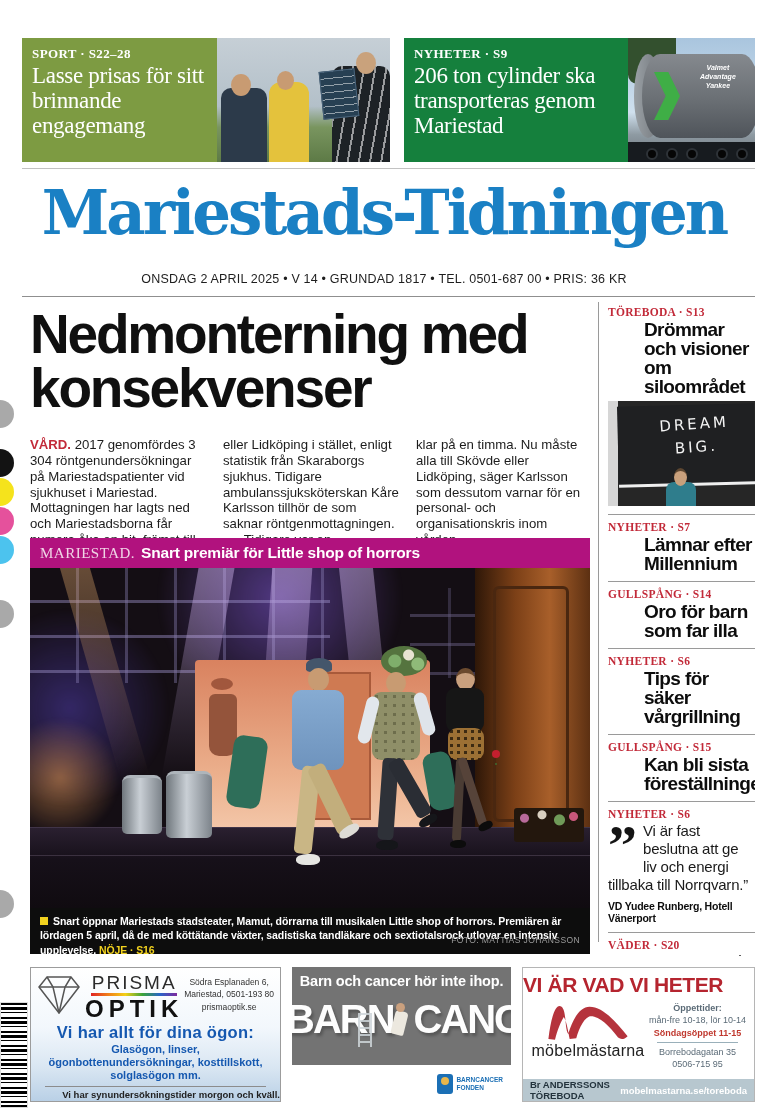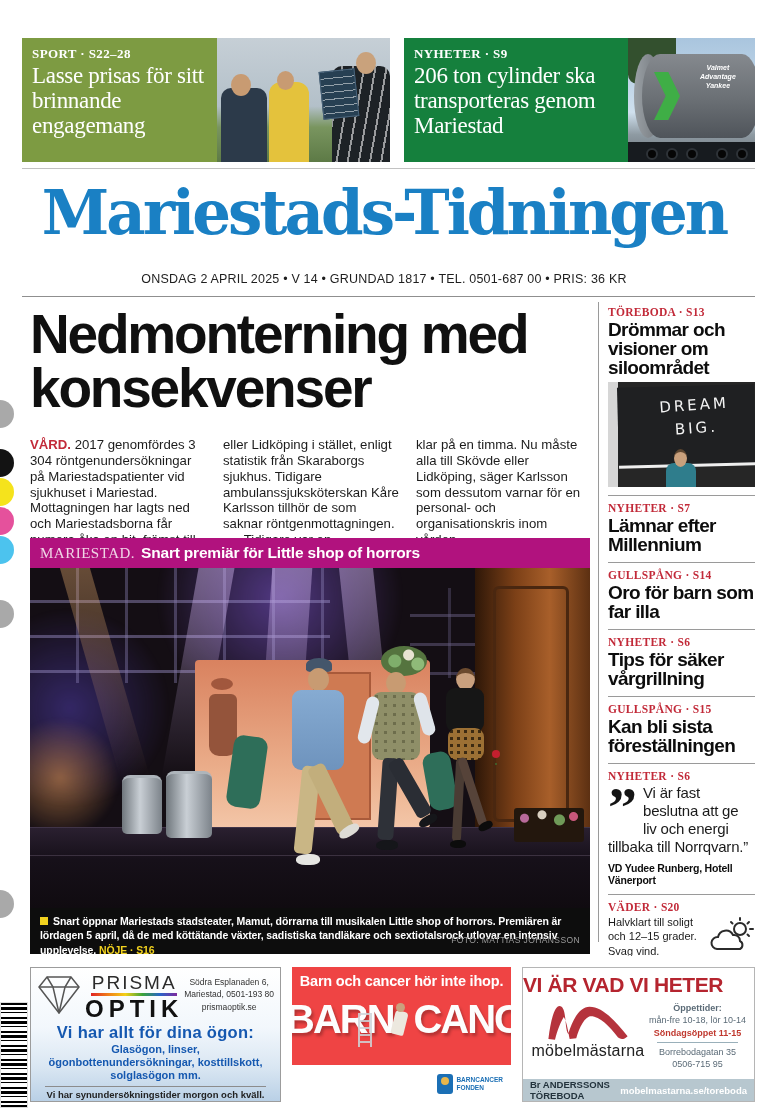--- a/index.html
+++ b/index.html
@@ -54,21 +54,21 @@
   .lead-col{flex:1;font-size:13.2px;line-height:1.2;color:#1c1c1c;}
   .kicker-red{color:#c22a39;font-weight:bold;}
   .pageref-red{color:#c22a39;font-weight:bold;}
   
   .vrule{position:absolute;left:598px;top:302px;width:1px;height:640px;background:#9a9a9a;}
   
   .sidebar{position:absolute;left:608px;top:300px;width:147px;height:656px;overflow:hidden;}
   .sb-item{padding:6px 0 8px;}
   .sb-item + .sb-item{border-top:1px solid #9a9a9a;}
   .sb-kicker{font-family:"Liberation Serif",serif;font-weight:bold;font-size:11.5px;color:#c22a39;letter-spacing:.3px;margin-bottom:2px;}
-  .sb-head{font-weight:bold;font-size:19px;line-height:1.0;letter-spacing:-.6px;color:#0d0d0d;}
+  .sb-head{font-weight:bold;font-size:19px;line-height:1.0;letter-spacing:-.6px;color:#0d0d0d;margin-left:36px;}
   .sb-photo{position:relative;margin-top:5px;width:147px;height:105px;background:#262626;overflow:hidden;}
   .db-wallstrip{position:absolute;left:0;top:0;width:10px;height:100%;background:#d6d6d6;}
   .db-board{position:absolute;left:10px;top:4px;width:137px;height:78px;background:#1f2022;transform:rotate(-1.5deg);border-bottom:3px solid #efefef;}
   .db-text{position:absolute;left:52px;top:12px;color:#f3f3f3;font-family:"DejaVu Sans",sans-serif;
            font-size:15px;line-height:1.5;letter-spacing:3px;transform:rotate(-4deg);}
   .db-person-body{position:absolute;left:58px;bottom:0;width:30px;height:24px;background:#2f7d8c;border-radius:8px 8px 0 0;}
   .db-person-head{position:absolute;left:66px;bottom:20px;width:13px;height:15px;background:#c9a07c;border-radius:50%;border-top:3px solid #5d4630;}
   .sb-quote-mark{float:left;font-family:"Liberation Serif",serif;font-weight:bold;font-size:58px;line-height:.55;
                  color:#141414;margin:8px 6px 0 0;}
   .sb-quote-text{font-size:15px;line-height:1.14;letter-spacing:-.2px;color:#1a1a1a;}
@@ -133,23 +133,23 @@
       background:linear-gradient(180deg,#ffffff 0%,#f2f7fc 45%,#d9e6f2 75%,#b9d0e6 100%);}
   .pr-top{display:flex;align-items:flex-start;padding:5px 6px 0;}
   .pr-brand{text-align:center;margin-left:4px;}
   .pr-name{font-size:19px;letter-spacing:2px;color:#2b2b2b;line-height:1;}
   .pr-rainbow{height:3px;margin:1px 6px;background:linear-gradient(90deg,#e02424,#f07f1a,#f3d018,#3aa33a,#2864c8,#7d2a9e);}
   .pr-optik{font-size:24px;font-weight:bold;letter-spacing:5px;color:#111;line-height:1;}
   .pr-addr{margin-left:auto;font-size:8.5px;color:#333;text-align:center;line-height:1.45;padding-top:3px;}
   .pr-head{font-size:16.5px;font-weight:bold;color:#1558b0;text-align:center;letter-spacing:.3px;margin-top:2px;}
   .pr-sub{font-size:11px;font-weight:bold;color:#1558b0;text-align:center;line-height:1.2;margin-top:1px;padding:0 6px;}
   .pr-hr{height:1px;background:#8c8c8c;margin:3px 14px 2px;}
-  .pr-l3{font-size:9.5px;font-weight:bold;color:#222;text-align:center;}
+  .pr-l3{font-size:9.5px;font-weight:bold;color:#222;text-align:right;}
   .pr-l4{font-size:9px;color:#222;text-align:center;margin-top:1px;}
-  .ad-barn{left:292px;width:219px;background:#ef4444;}
+  .ad-barn{left:292px;width:219px;background:#737373;}
   .bc-head{color:#fff;font-weight:bold;font-size:14.5px;text-align:center;padding-top:6px;letter-spacing:-.2px;}
   .bc-letters{position:relative;height:58px;margin-top:4px;}
   .bc-word{position:absolute;color:#fdfdfd;font-weight:bold;font-size:40px;letter-spacing:-2px;text-shadow:2px 3px 3px rgba(0,0,0,.25);}
   .bc-kid-body{position:absolute;left:101px;top:18px;width:13px;height:24px;background:#ece8df;border-radius:4px 4px 2px 2px;transform:rotate(14deg);}
   .bc-kid-head{position:absolute;left:104px;top:10px;width:9px;height:9px;border-radius:50%;background:#caa07e;}
   .bc-ladder{position:absolute;left:66px;top:20px;width:14px;height:34px;opacity:.85;
       background:repeating-linear-gradient(180deg,#cfd6da 0 2px,transparent 2px 7px),
                  linear-gradient(90deg,#cfd6da 0 2px,transparent 2px 12px,#cfd6da 12px 14px);}
   .bc-bottom{position:absolute;left:0;bottom:0;width:100%;height:37px;background:#fff;display:flex;align-items:center;
              padding:0 8px;box-sizing:border-box;}

